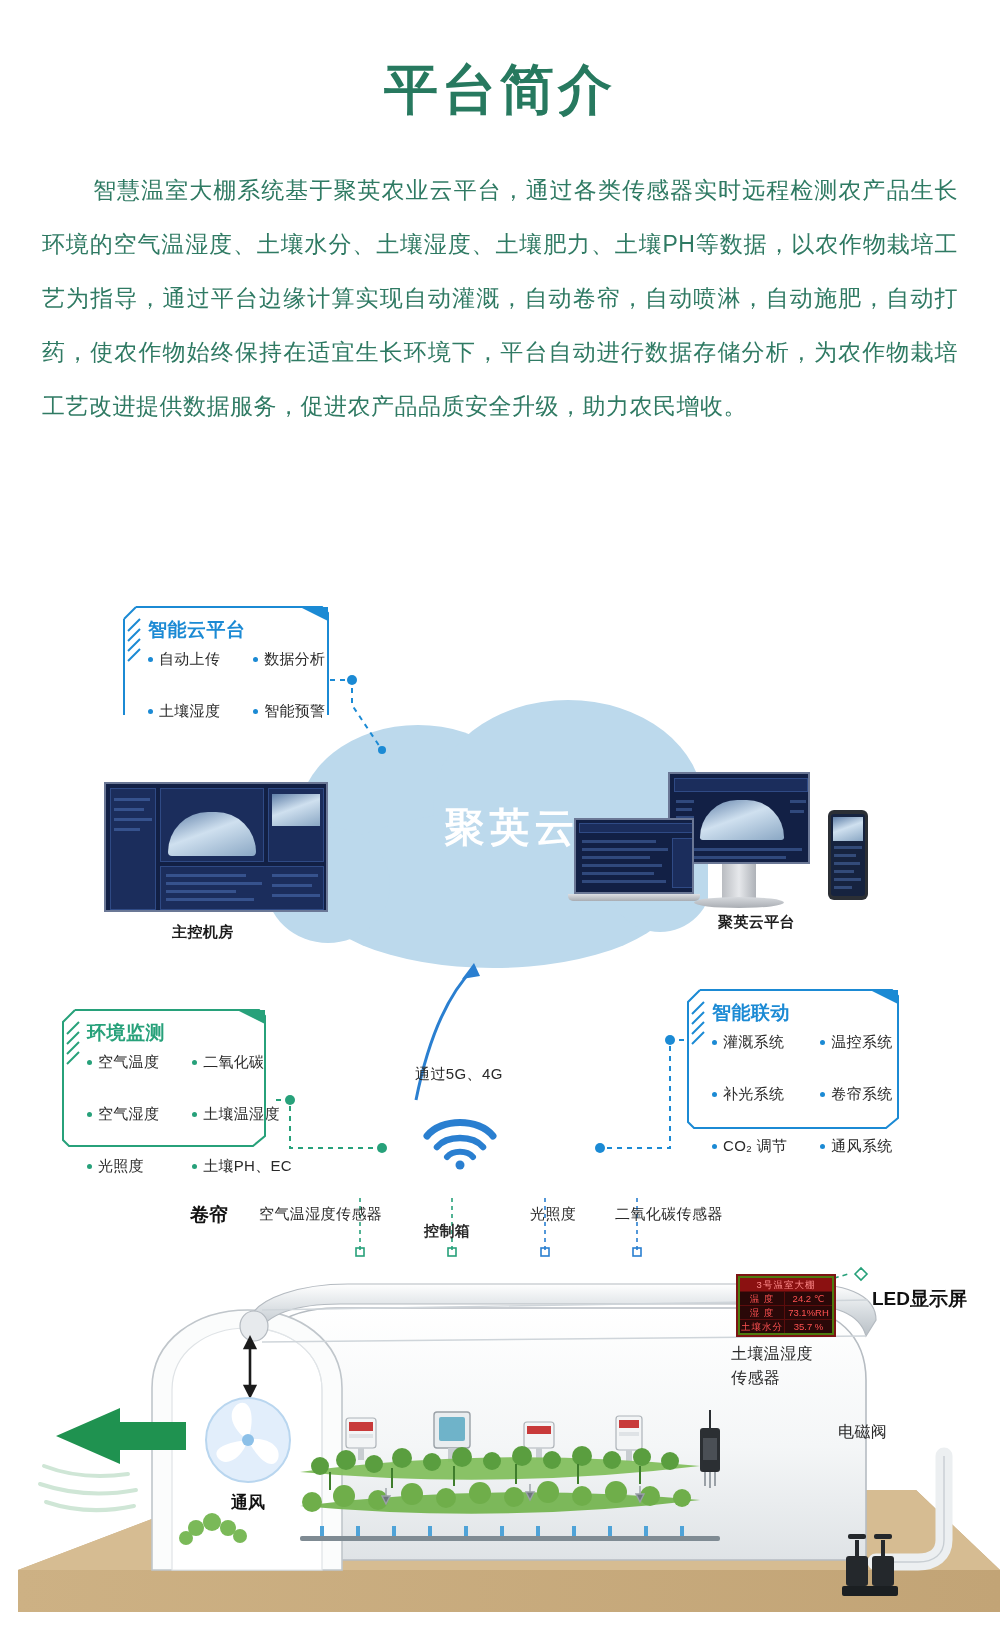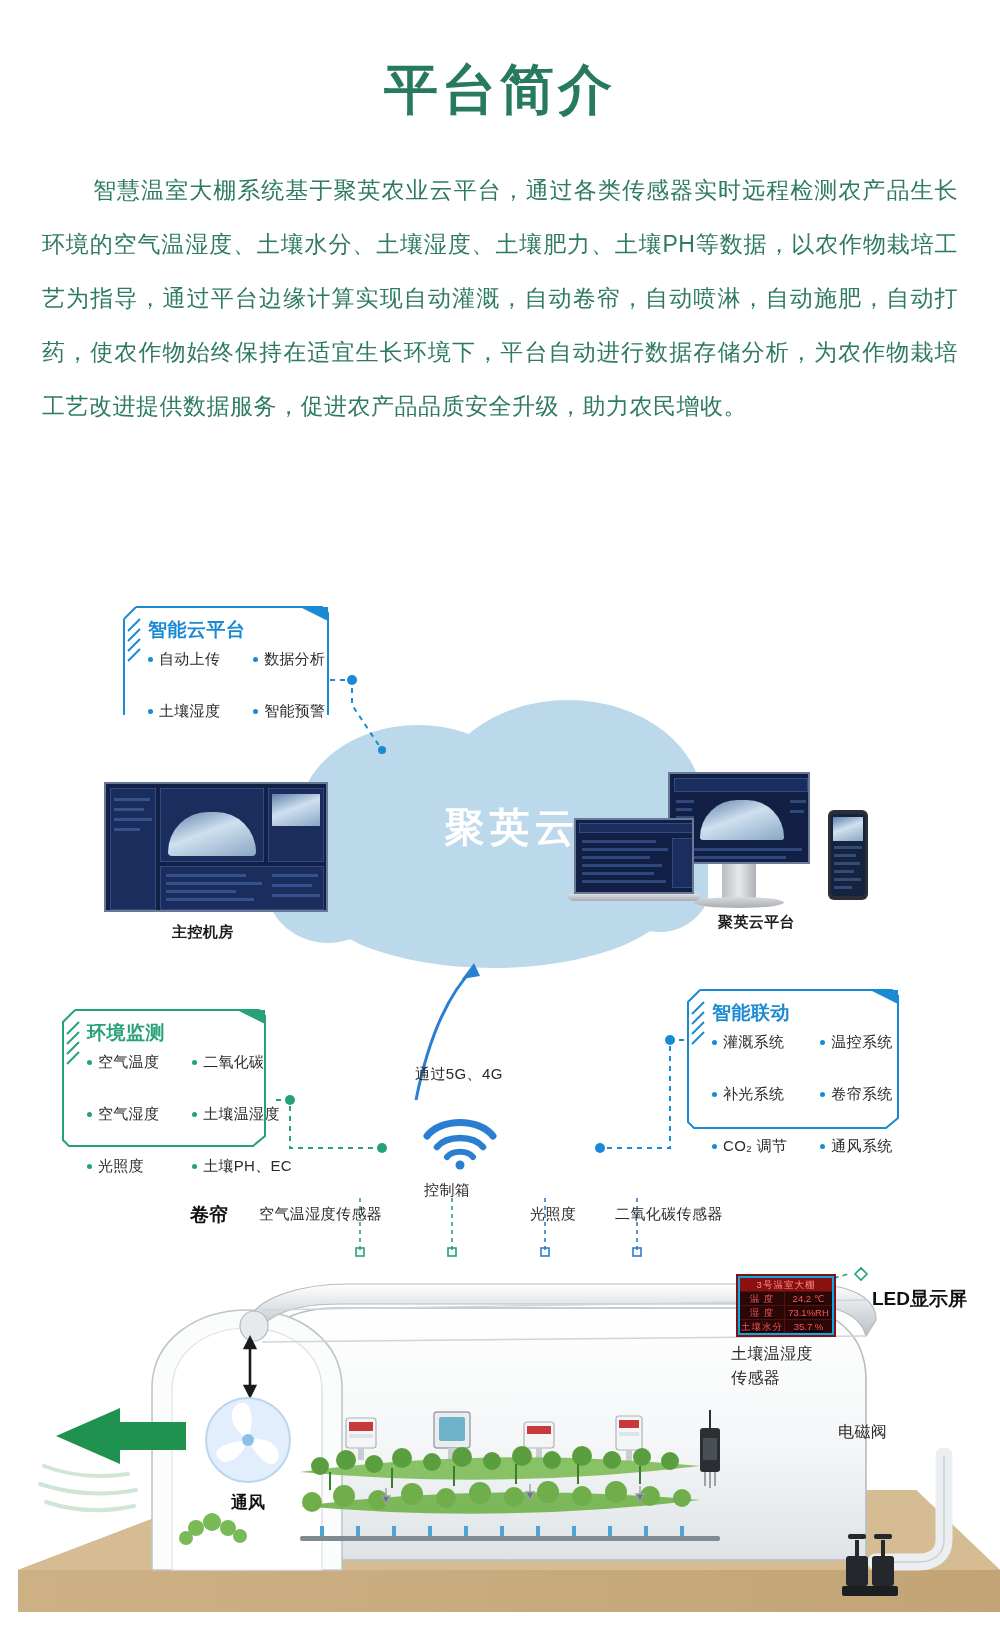--- a/index.html
+++ b/index.html
@@ -117,37 +117,36 @@
     position: absolute;
     background: #1b2d5c;
     border: 1px solid #2f4a85;
   }
   .scr-img {
     position: absolute;
     background: linear-gradient(160deg,#5f7fa8 0%,#cfe0ef 45%,#8aa7c4 100%);
   }
 
   .led-panel {
-    background: #0ea5e9;
+    background: #4d7c0f;
     border: 2px solid #7d1414;
     padding: 2px;
   }
   .led-title {
     background: #8b1111;
     color: #ff8a8a;
     font-size: 9.5px;
     text-align: center;
     letter-spacing: 1px;
     line-height: 13px;
   }
   .led-row {
     display: flex;
     border-top: 1px solid #5c0d0d;
     line-height: 13px;
-    text-decoration: underline;
   }
   .led-k {
     width: 44px;
     color: #ff5252;
     font-size: 9.5px;
     text-align: center;
     background: #2a0808;
     letter-spacing: 1px;
   }
   .led-v {
@@ -403,21 +402,21 @@
       <div class="scr-row" style="left:3px;top:48px;width:26px;"></div>
       <div class="scr-row" style="left:3px;top:56px;width:20px;"></div>
       <div class="scr-row" style="left:3px;top:64px;width:27px;"></div>
       <div class="scr-row" style="left:3px;top:72px;width:18px;"></div>
     </div>
   </div>
   <div class="lbl" style="left:718px; top:353px;">聚英云平台</div>
 
   <div class="lbl-big" style="left:190px; top:642px;">卷帘</div>
   <div class="lbl-plain" style="left:259px; top:645px;">空气温湿度传感器</div>
-  <div class="lbl-plain" style="left:424px; top:621px;">控制箱</div>
+  <div class="lbl-plain" style="left:424px; top:662px;font-weight:bold;">控制箱</div>
   <div class="lbl-plain" style="left:530px; top:645px;">光照度</div>
   <div class="lbl-plain" style="left:615px; top:645px;">二氧化碳传感器</div>
 
   <svg style="left:0; top:680px; width:1000px; height:389px;" viewBox="0 0 1000 389">
     <defs>
       <linearGradient id="gTun" x1="0" y1="0" x2="0" y2="1">
         <stop offset="0%" stop-color="#ffffff"></stop>
         <stop offset="55%" stop-color="#f4f6f7"></stop>
         <stop offset="100%" stop-color="#dfe3e6"></stop>
       </linearGradient>

